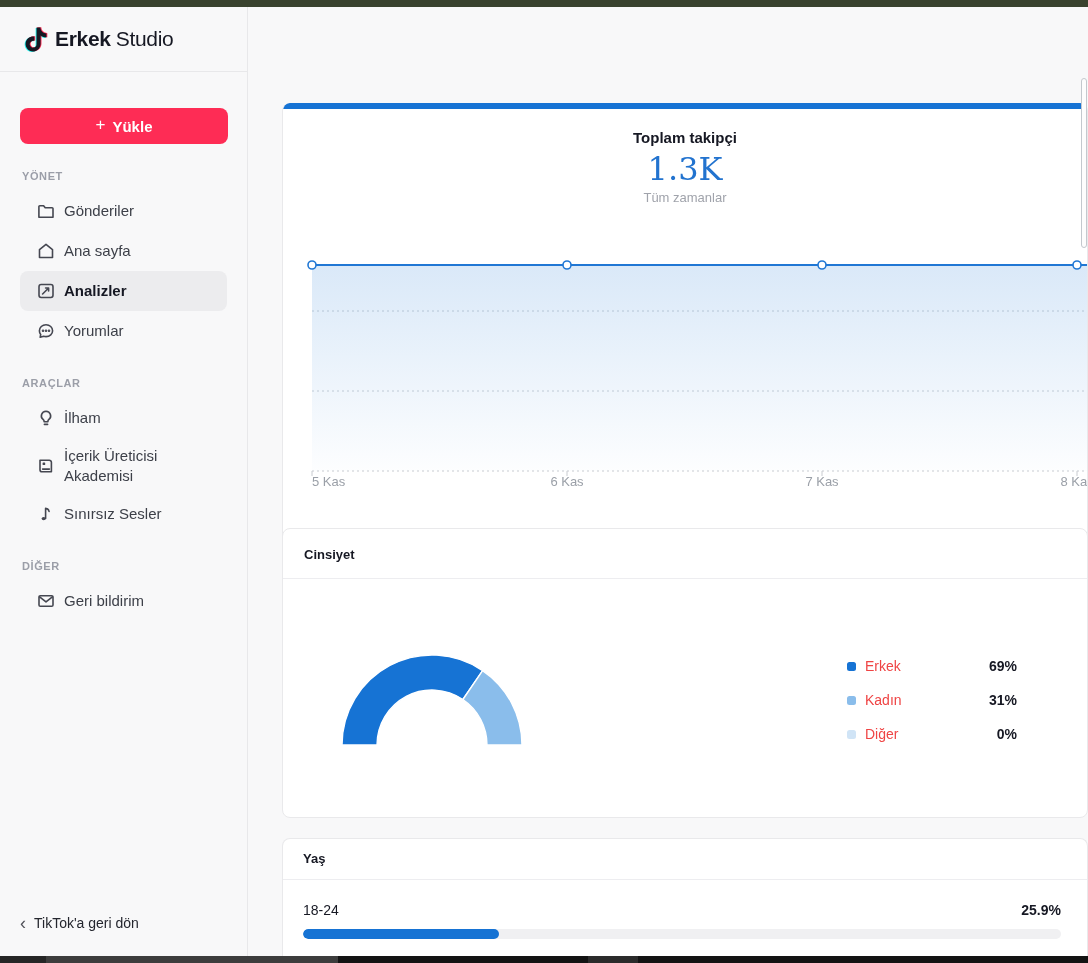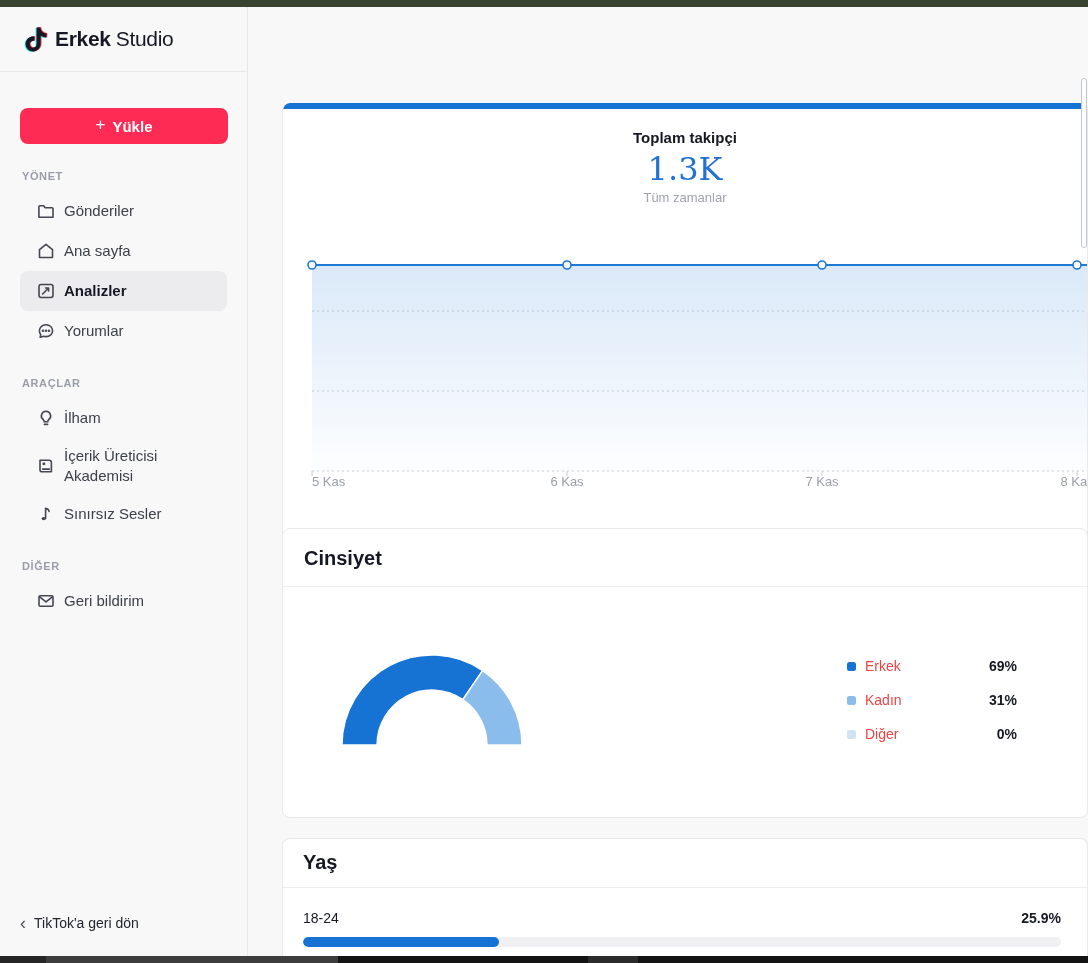--- a/index.html
+++ b/index.html
@@ -55,21 +55,21 @@
   .line-chart { position:absolute; left:0; top:140px; width:806px; height:240px; }
   .x-labels { position:absolute; left:0; top:371px; width:806px; height:18px; font-size:13px; color:#9ba0a8; }
   .x-labels .xl { position:absolute; top:0; white-space:nowrap; }
   .xl-0 { left:29px; }
   .xl-1 { left:284px; transform:translateX(-50%); }
   .xl-2 { left:539px; transform:translateX(-50%); }
   .xl-3 { left:794px; transform:translateX(-50%); }
 
   
   .card-gender { top:521px; height:290px; }
-  .card-title { padding:18px 24px 16px 21px; font-size:20px; font-weight:700; color:#161823; border-bottom:1px solid #ededf0; }
+  .card-title { padding:18px 24px 16px 21px; font-size:13px; font-weight:700; color:#161823; border-bottom:1px solid #ededf0; }
   .card-gender .card-title { padding:18px 24px 16px 21px; }
   .donut { position:absolute; left:58px; top:125px; }
   .legend { position:absolute; left:564px; top:120px; width:170px; }
   .legend-row { height:34px; display:flex; align-items:center; }
   .legend-dot { width:9px; height:9px; border-radius:2.5px; margin-right:9px; flex:none; }
   .legend-label { flex:1; font-size:14px; color:#ef4444; }
   .legend-pct { font-size:14px; font-weight:700; color:#161823; }
 
   
   .card-age { top:831px; height:145px; border-bottom:none; border-radius:8px 8px 0 0; }

